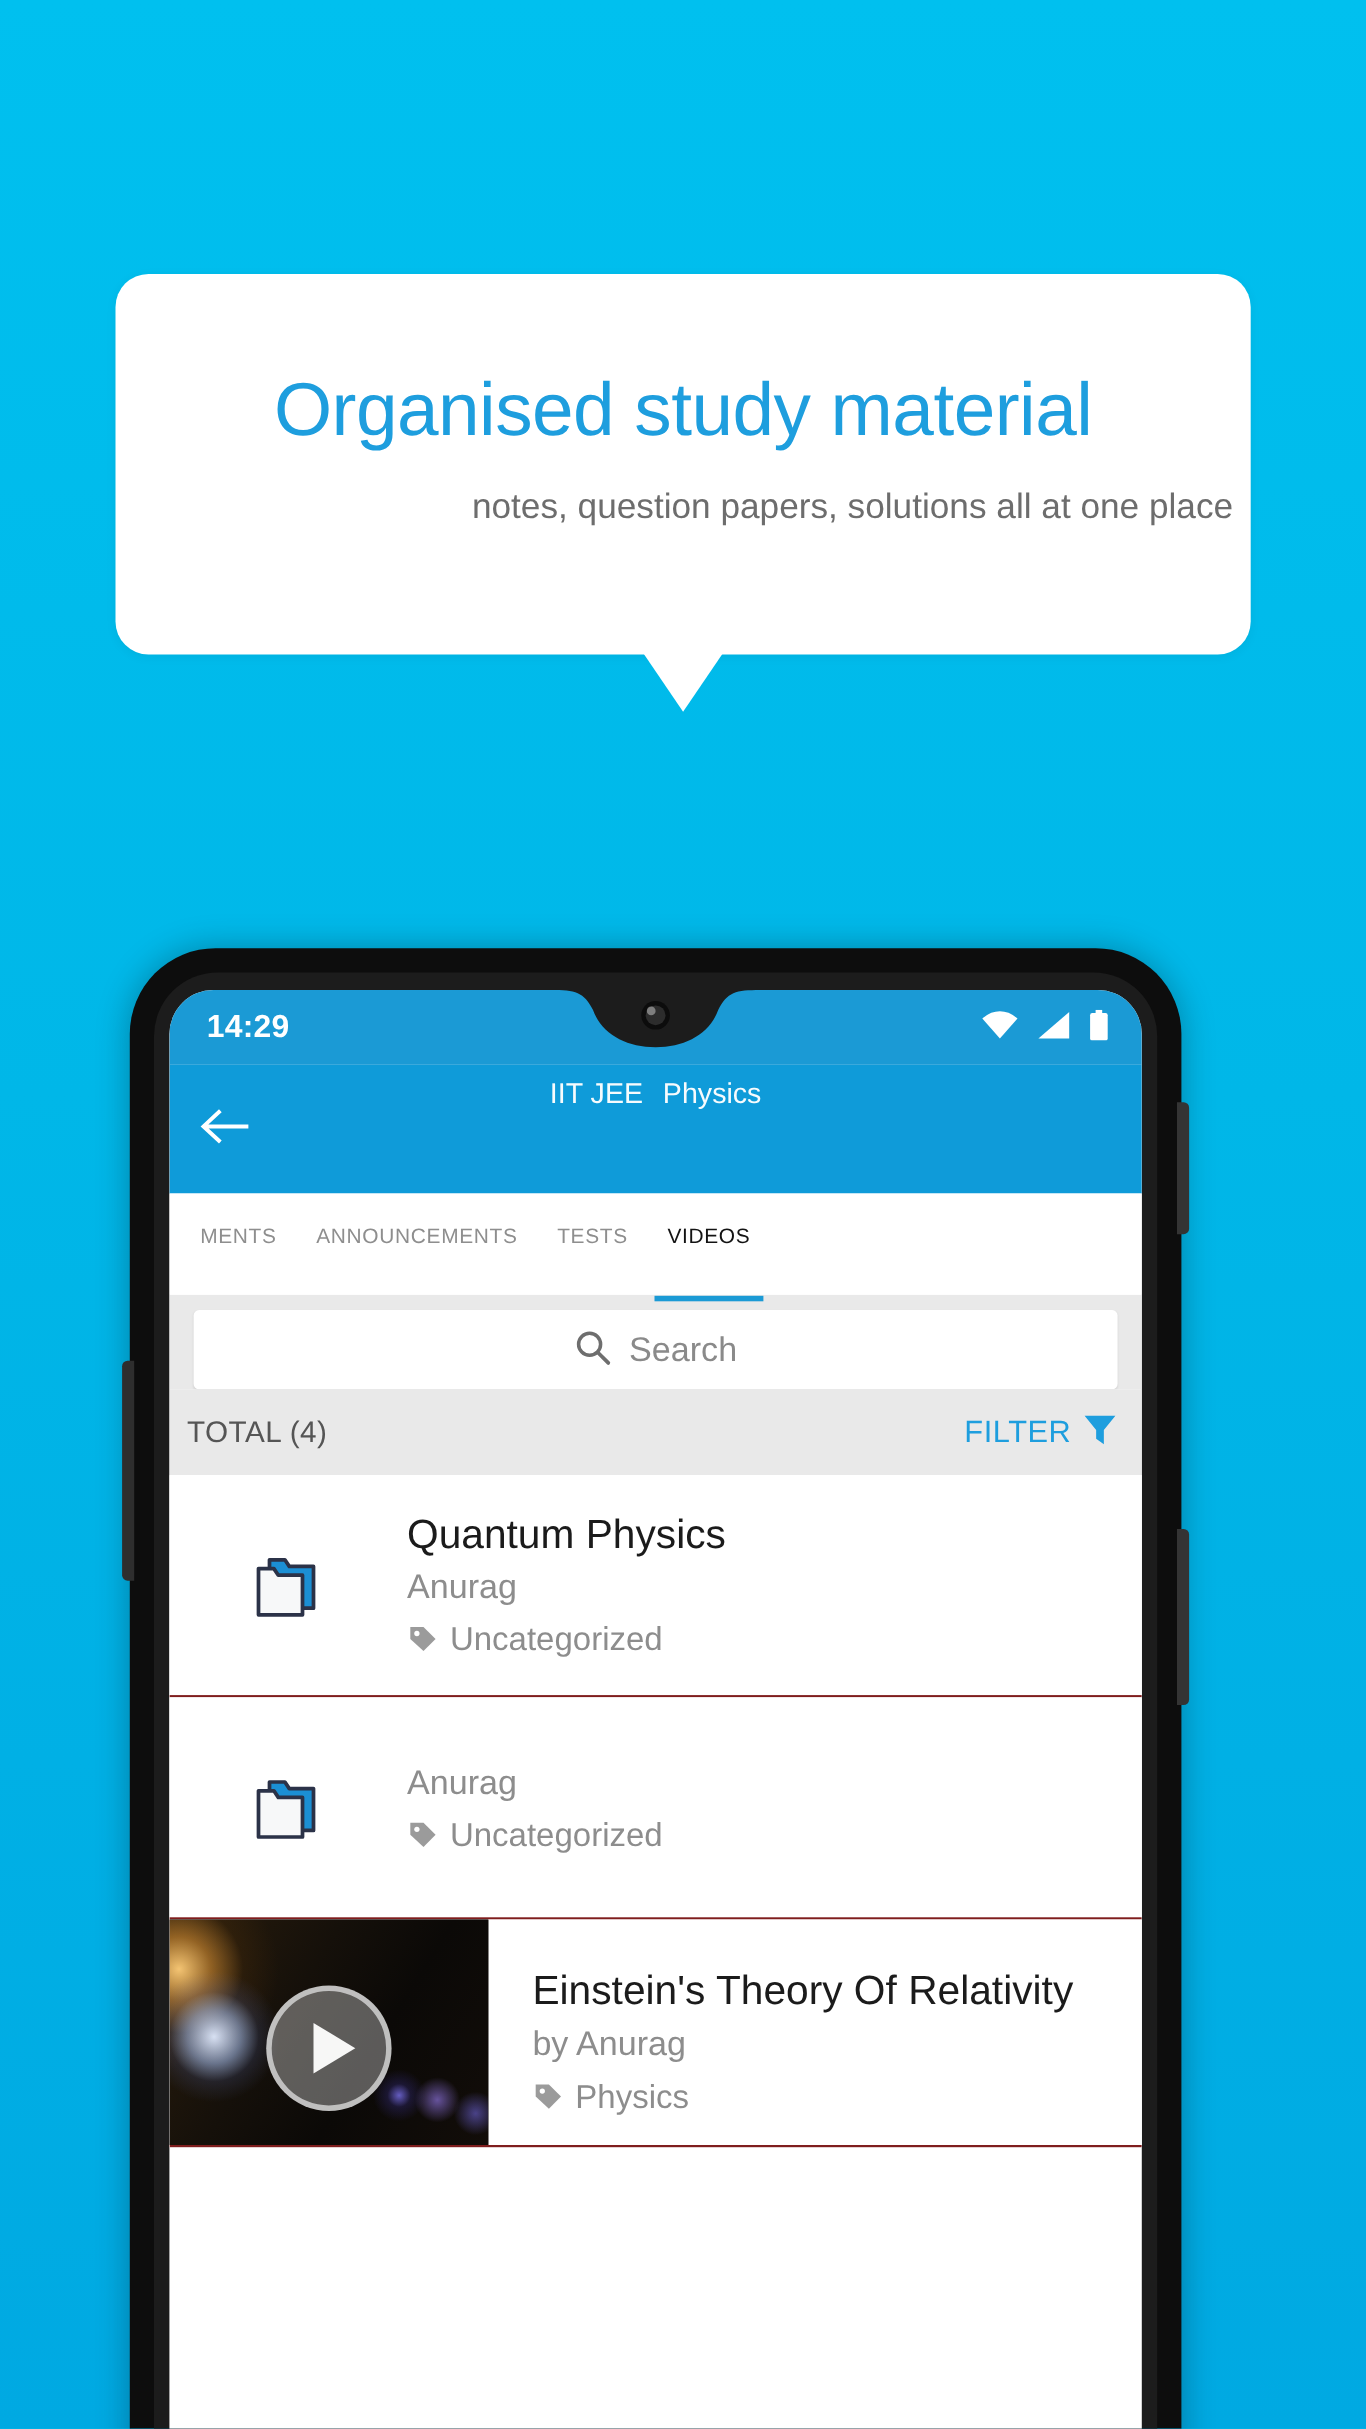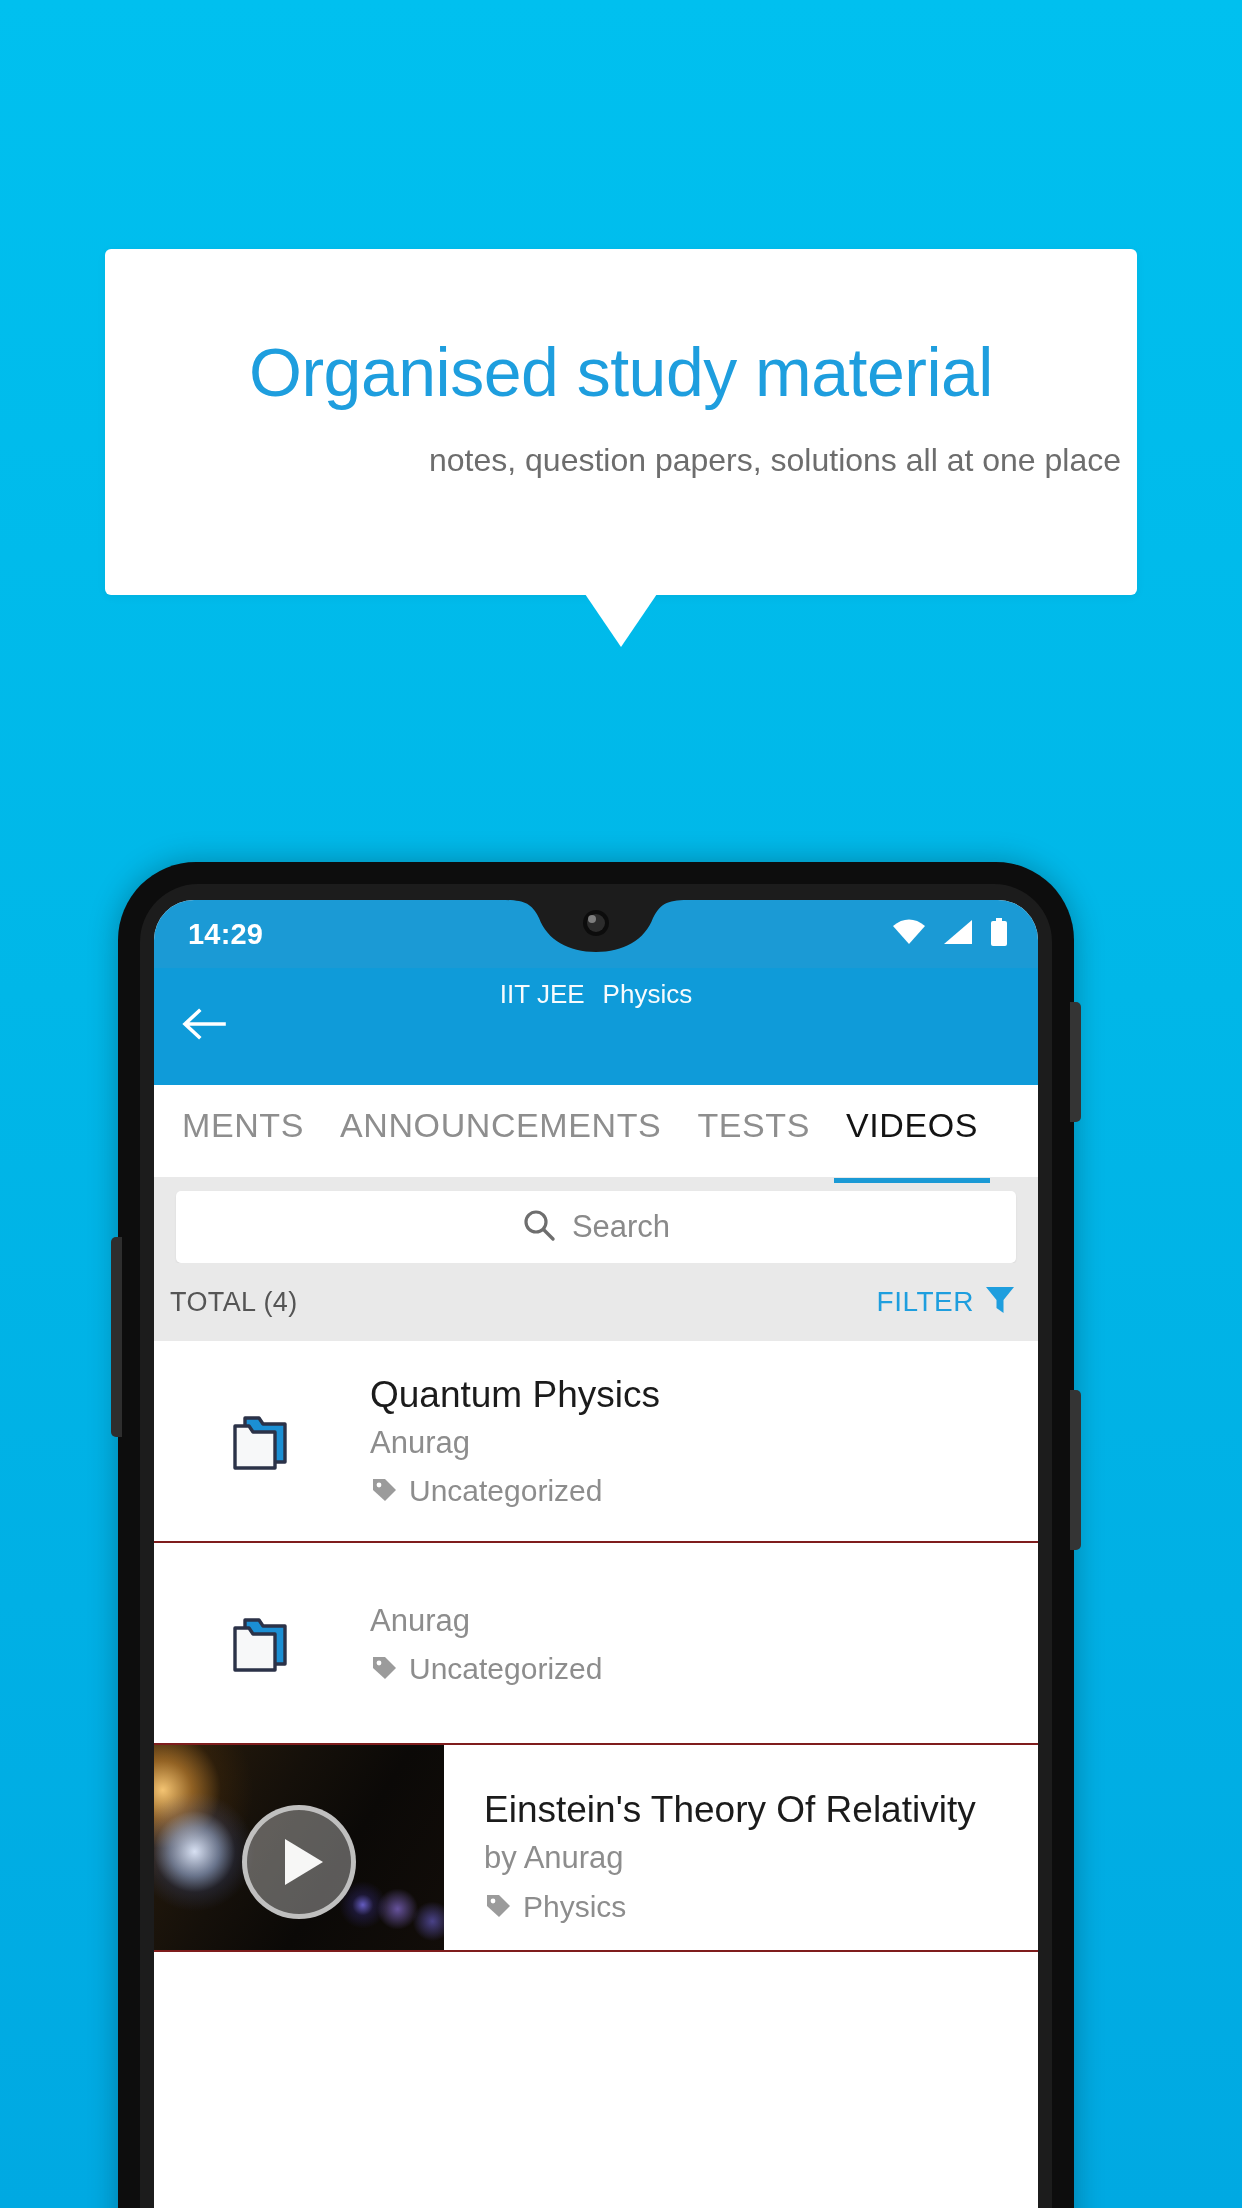--- a/index.html
+++ b/index.html
@@ -23,21 +23,21 @@
   }
 
   
   .bubble {
     position: absolute;
     left: 105px;
     top: 249px;
     width: 1032px;
     height: 346px;
     background: #ffffff;
-    border-radius: 6px;
+    border-radius: 30px;
     box-shadow: 0 2px 10px rgba(0,0,0,0.05);
   }
   .bubble-tail {
     position: absolute;
     left: 585px;
     top: 594px;
     width: 0;
     height: 0;
     border-left: 36px solid transparent;
     border-right: 36px solid transparent;
@@ -200,21 +200,21 @@
   .tabs {
     height: 92px;
     background: #ffffff;
     display: flex;
     align-items: center;
     padding-left: 10px;
     box-sizing: border-box;
     position: relative;
   }
   .tab {
-    font-size: 34px;
+    font-size: 19px;
     letter-spacing: 0.6px;
     color: #8e8e8e;
     padding: 0 18px;
     height: 104px;
     line-height: 92px;
     white-space: nowrap;
     position: relative;
   }
   .tab.active {
     color: #131313;

